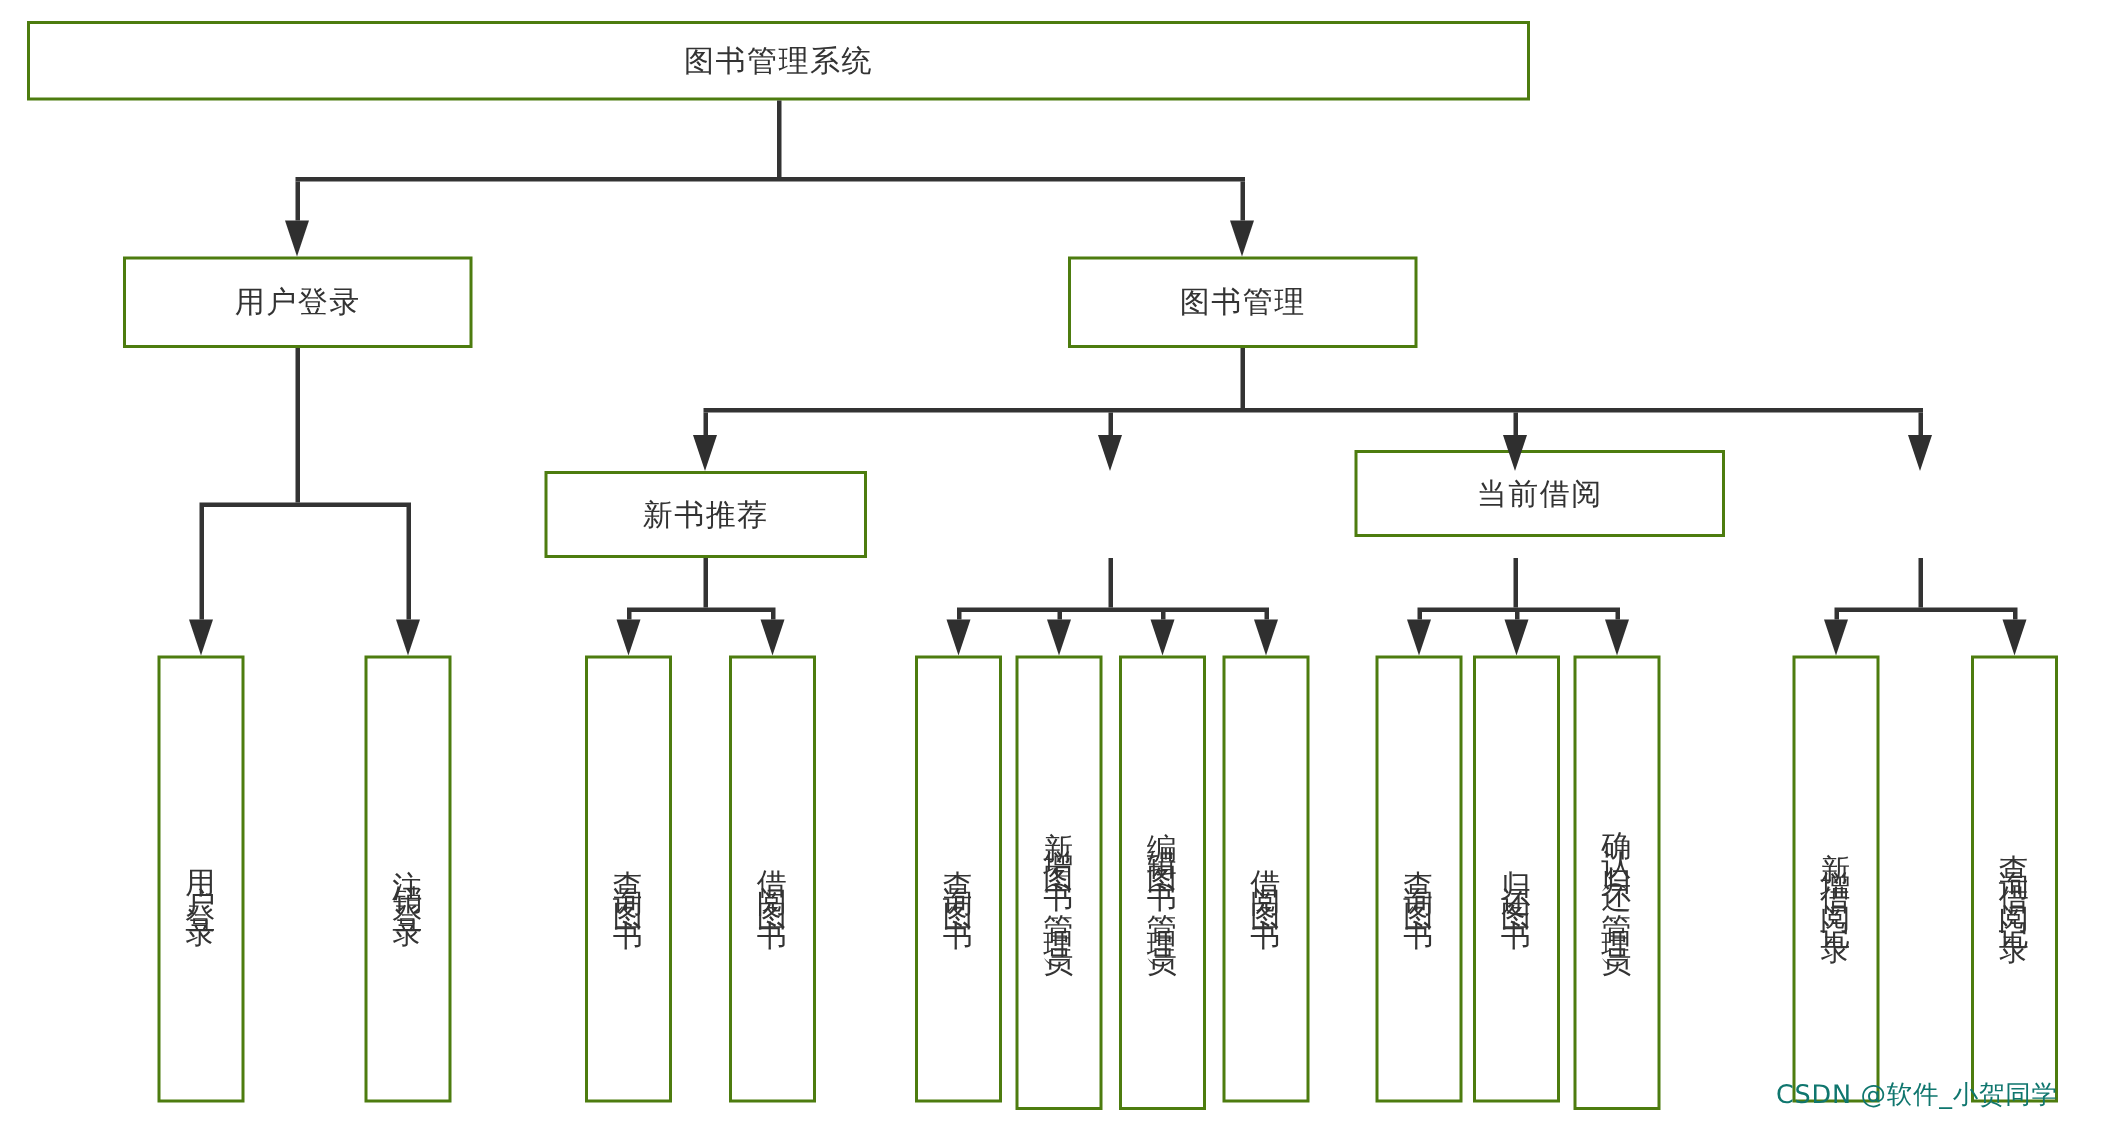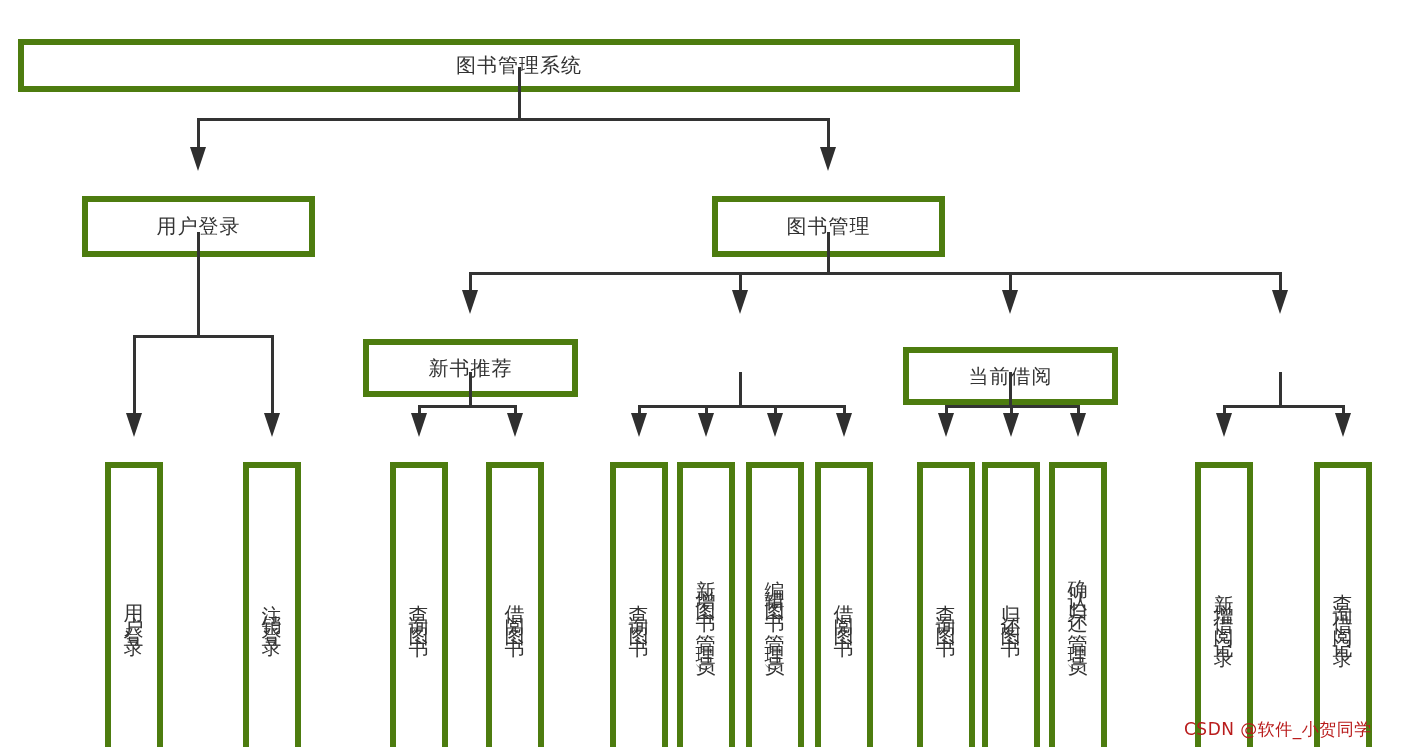--- a/index.html
+++ b/index.html
@@ -1,39 +1,38 @@
 <!DOCTYPE html>
 <html><head>
 <meta charset="utf-8">
 <style>
   html,body{margin:0;padding:0;background:#ffffff;}
   .canvas{
     position:relative;width:1405px;height:747px;background:#ffffff;
     font-family:"DejaVu Sans","Liberation Sans",sans-serif;overflow:hidden;
   }
   .box{
-    position:absolute;background:#ffffff;border:6px solid #4d7c0f;
+    position:absolute;background:#ffffff;border:2px solid #4d7c0f;
     box-sizing:border-box;display:flex;align-items:center;justify-content:center;
     color:#333333;
-    margin-top:25px;
   }
   .box.h{font-size:20px;letter-spacing:1px;white-space:nowrap;}
   .vtext{
     writing-mode:vertical-rl;text-orientation:mixed;
     font-size:20px;letter-spacing:11px;line-height:1;color:#333333;
   }
   .vline{position:absolute;width:3px;background:#333333;}
   .hline{position:absolute;height:3px;background:#333333;}
   .arr{
     position:absolute;width:0;height:0;
     border-left:8px solid transparent;border-right:8px solid transparent;
     border-top:24px solid #2f2f2f;
   }
   .wm{
-    position:absolute;left:1184px;top:718px;font-size:17px;color:#b91c1c;
+    position:absolute;left:1184px;top:718px;font-size:17px;color:#0f766e;
     letter-spacing:.5px;white-space:nowrap;z-index:5;
   }
 </style>
 </head>
 <body>
 
 <div class="canvas">
 
   <div class="box h" style="left:18px;top:14px;width:1002px;height:53px">
     <span>图书管理系统</span>
@@ -45,21 +44,21 @@
 
   <div class="box h" style="left:363px;top:314px;width:215px;height:58px">
     <span>新书推荐</span>
   </div>
 
   <div class="box h" style="left:712px;top:171px;width:233px;height:61px">
     <span>图书管理</span>
   </div>
 
 
-  <div class="box h" style="left:903px;top:322px;width:215px;height:58px">
+  <div class="box h" style="left:903px;top:300px;width:247px;height:58px">
     <span>当前借阅</span>
   </div>
 
 
   <div class="box" style="left:105px;top:437px;width:58px;height:298px">
     <span class="vtext">用户登录</span>
   </div>
   <div class="box" style="left:243px;top:437px;width:58px;height:298px">
     <span class="vtext">注销登录</span>
   </div>

